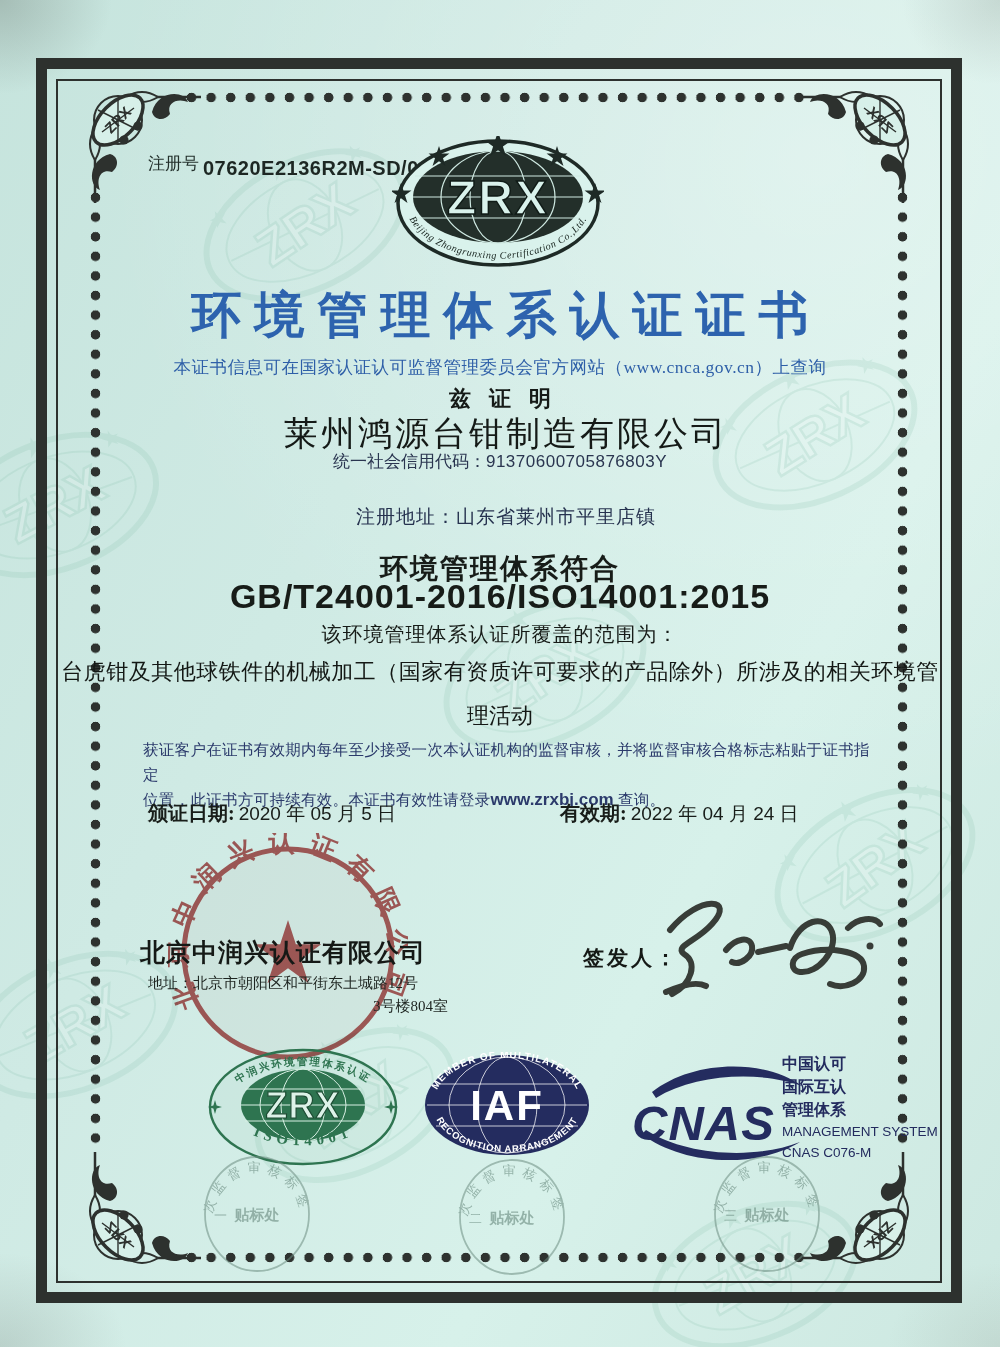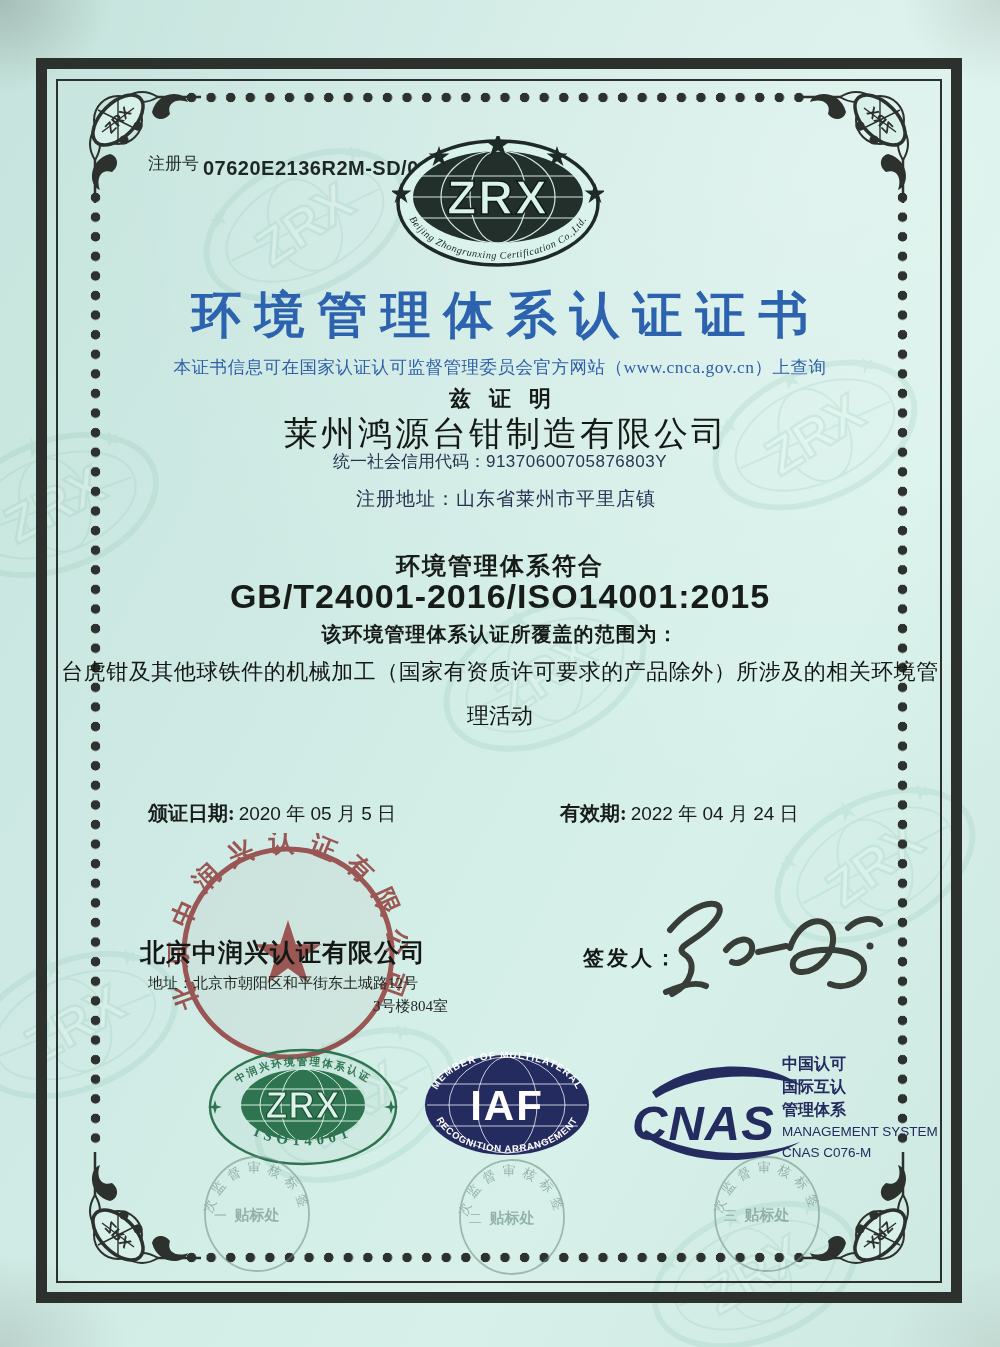--- a/index.html
+++ b/index.html
@@ -38,25 +38,25 @@
   .regrow{top:152px;left:148px;color:#23302c;}
   .regrow .lbl{font-size:17px;vertical-align:6px;}
   .regrow .val{font-family:"Liberation Sans",sans-serif;font-weight:bold;font-size:20px;letter-spacing:.5px;color:#1d2723;}
   .mainlogo{top:136px;left:392px;width:212px;height:134px;}
   .title{top:282px;font-size:50px;font-weight:bold;color:#2d63ae;letter-spacing:13px;text-indent:13px;}
   .subtitle{top:355px;font-size:17.5px;color:#2e5fa8;letter-spacing:.5px;}
   .certify{top:384px;font-size:22px;color:#151a17;letter-spacing:18px;text-indent:18px;font-weight:bold;}
   .company{top:411px;font-size:34px;color:#151a17;letter-spacing:3px;margin-left:12px;}
   .credit{top:450px;font-size:17px;color:#2a3550;}
   .credit .code{font-family:"Liberation Sans",sans-serif;letter-spacing:.5px;}
-  .addr1{top:486px;padding-left:12px;} .addr2{top:512px;}
+  .addr1{top:504px;padding-left:12px;} .addr2{top:512px;}
   .addr1,.addr2{font-size:19px;color:#26324f;letter-spacing:1px;}
-  .conform{top:550px;font-size:24px;font-weight:bold;color:#171c18;letter-spacing:2px;}
+  .conform{top:550px;font-size:28px;font-weight:bold;color:#171c18;letter-spacing:2px;}
   .gbt{top:577px;font-family:"Liberation Sans",sans-serif;font-size:34px;font-weight:bold;color:#171c18;letter-spacing:1px;}
-  .scopeintro{top:621px;font-size:20px;font-weight:bold;color:#171c18;letter-spacing:1px;}
+  .scopeintro{top:621px;font-size:20px;font-weight:normal;color:#171c18;letter-spacing:1px;}
   .scope1{top:657px;font-size:22px;color:#141815;letter-spacing:.5px;}
   .scope2{top:701px;font-size:22px;color:#141815;}
   .notice{top:737px;left:143px;width:730px;font-size:15.5px;line-height:25px;color:#2b3a6b;letter-spacing:.3px;}
   .notice b{font-family:"Liberation Sans",sans-serif;font-size:17px;letter-spacing:0;}
   .daterow .dlbl{font-size:20px;font-weight:bold;color:#181d19;}
   .daterow .dval{font-family:"Liberation Sans",sans-serif;font-size:19px;color:#181d19;}
   .d-issue{top:800px;left:148px;}
   .d-valid{top:800px;left:560px;}
   .sealwrap{top:833px;left:168px;width:240px;height:240px;opacity:.88;mix-blend-mode:multiply;}
   .issuer-name{top:936px;left:118px;width:330px;text-align:center;font-size:25px;font-weight:bold;color:#151916;letter-spacing:1px;}
@@ -192,20 +192,24 @@
     <span>统一社会信用代码：</span><span class="code">91370600705876803Y</span>
   </div>
   <div class="abs ctr addr1">注册地址：山东省莱州市平里店镇</div>
 
   <div class="abs ctr conform">环境管理体系符合</div>
   <div class="abs ctr gbt">GB/T24001-2016/ISO14001:2015</div>
   <div class="abs ctr scopeintro">该环境管理体系认证所覆盖的范围为：</div>
   <div class="abs ctr scope1">台虎钳及其他球铁件的机械加工（国家有资质许可要求的产品除外）所涉及的相关环境管</div>
   <div class="abs ctr scope2">理活动</div>
 
+  <div class="abs notice">
+    <span>获证客户在证书有效期内每年至少接受一次本认证机构的监督审核，并将监督审核合格标志粘贴于证书指定</span><br>
+    <span>位置，此证书方可持续有效。本证书有效性请登录</span><b>www.zrxbj.com</b><span> 查询。</span>
+  </div>
 
   <div class="abs daterow d-issue">
     <span class="dlbl">颁证日期:</span>
     <span class="dval">2020 年 05 月 5 日</span>
   </div>
   <div class="abs daterow d-valid">
     <span class="dlbl">有效期:</span>
     <span class="dval">2022 年 04 月 24 日</span>
   </div>
 

